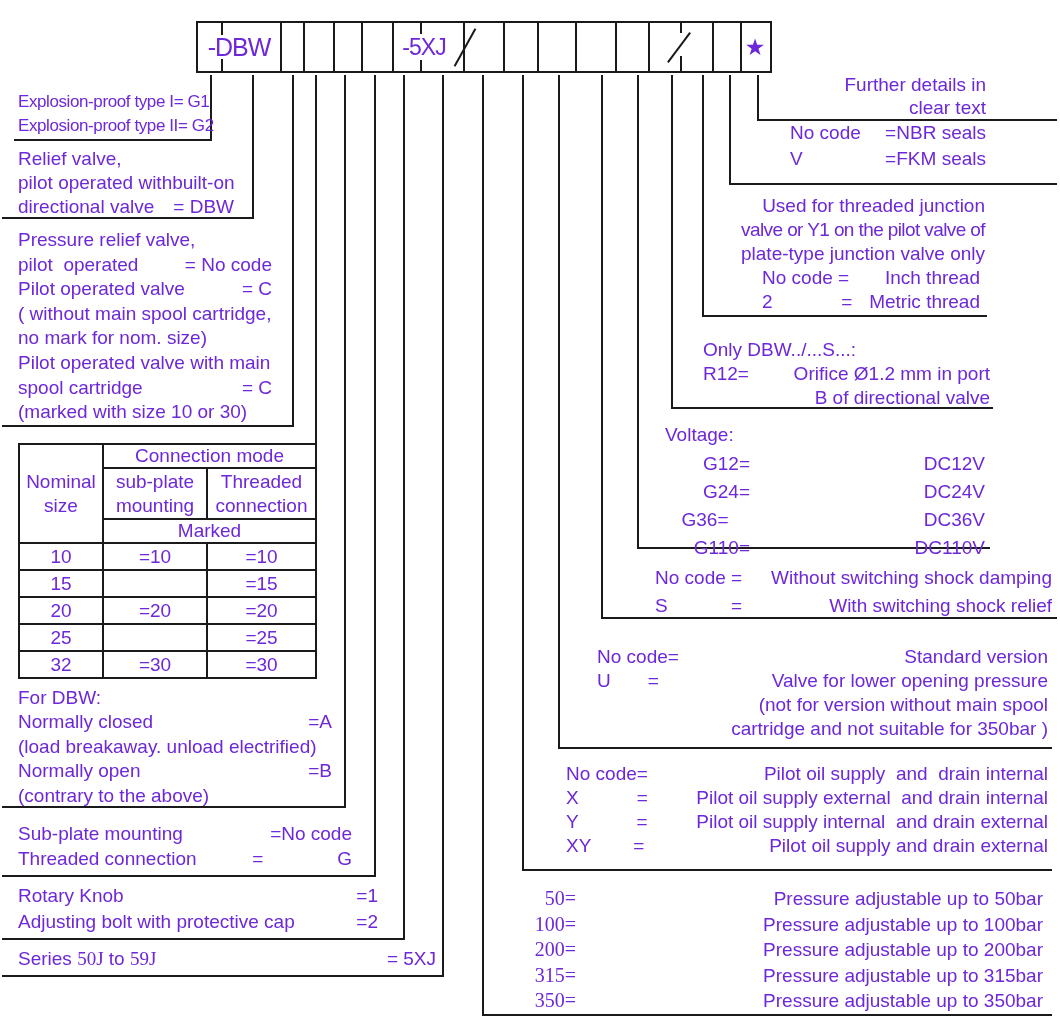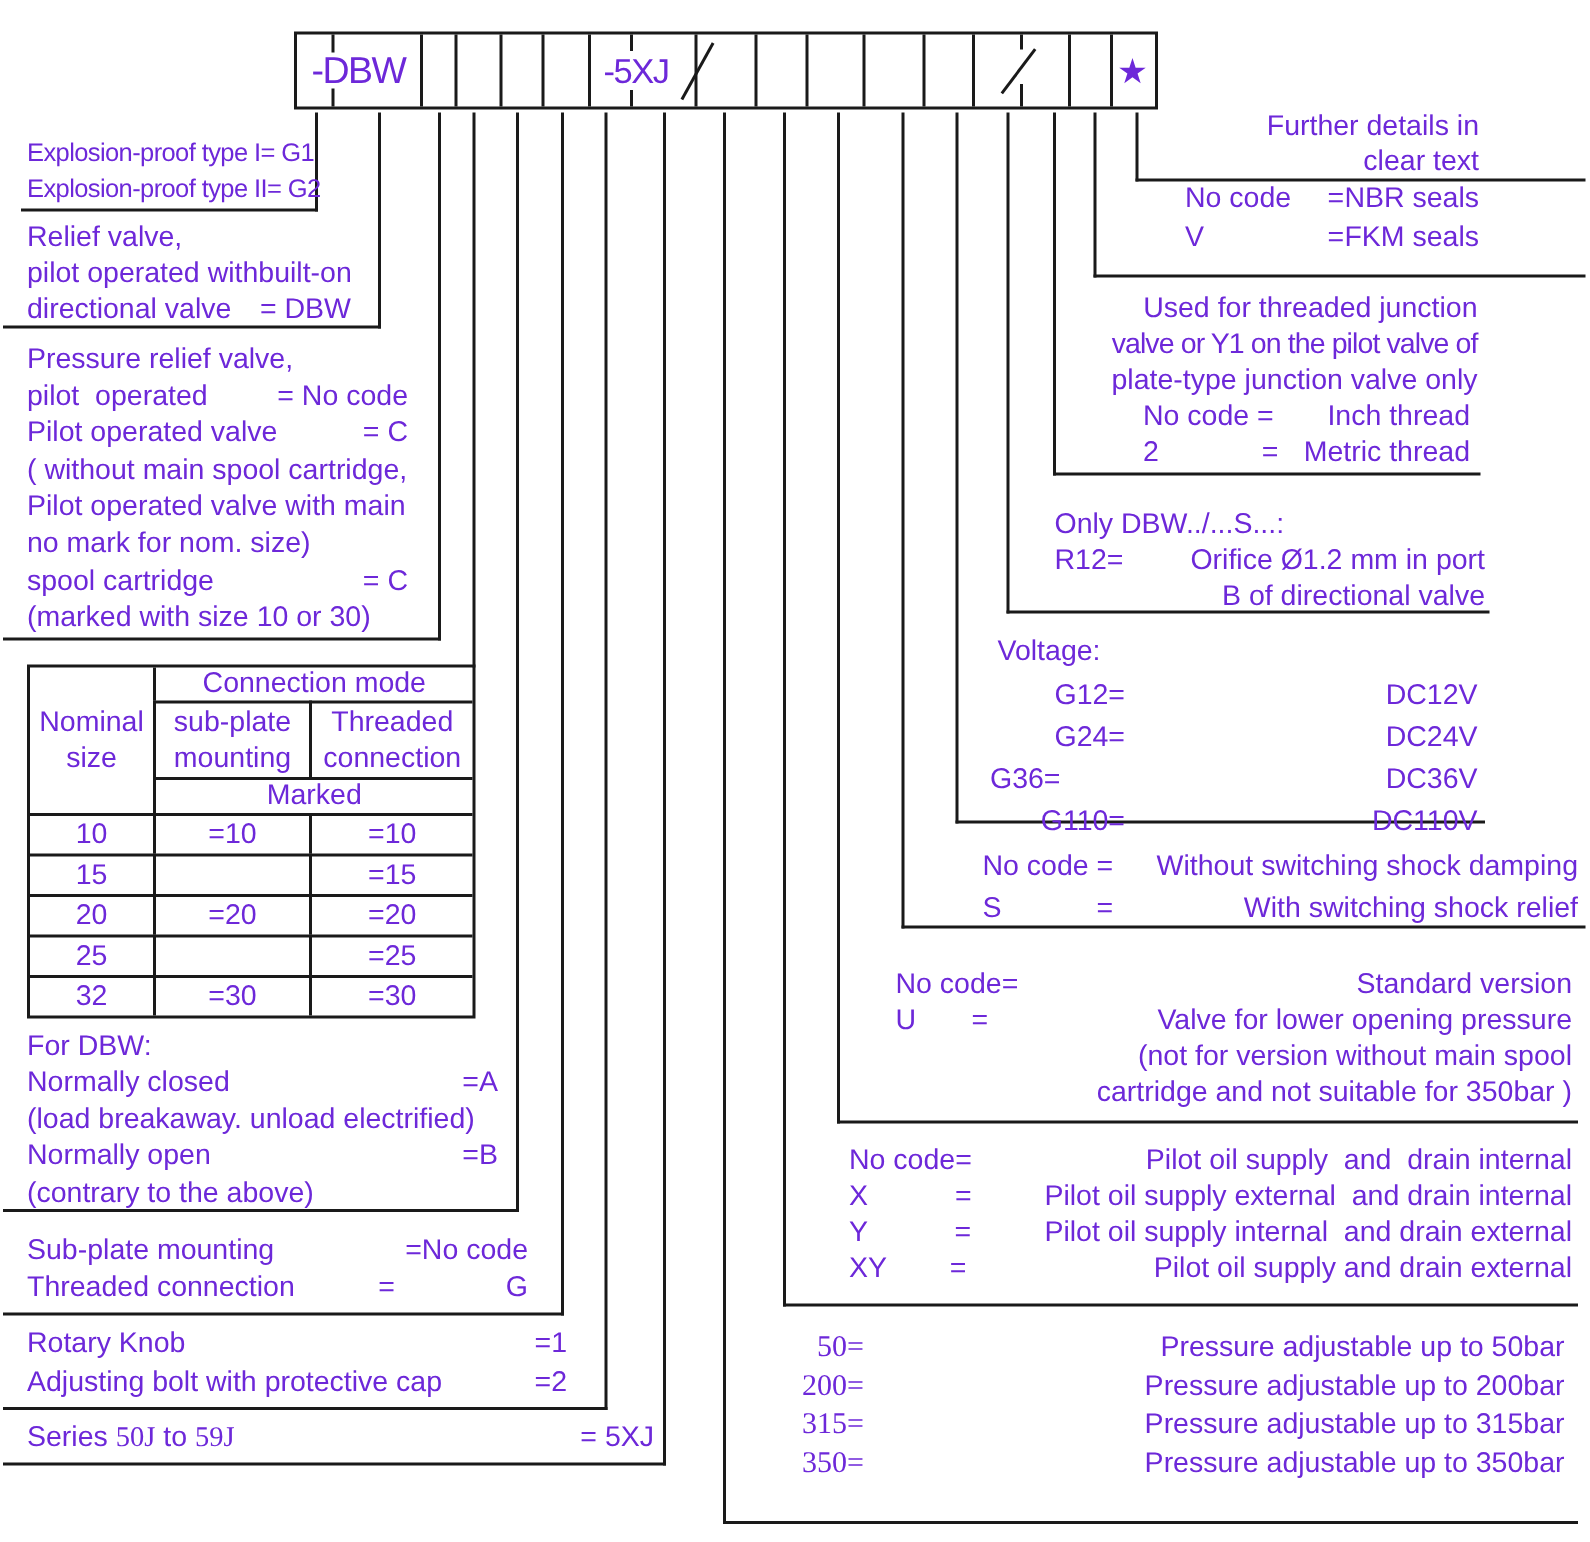--- a/index.html
+++ b/index.html
@@ -135,25 +135,25 @@
       </div>
     <div class="row">
         <span>Pilot operated valve</span>
         <span>= C</span>
       </div>
     <div class="row">
         <span>( without main spool cartridge,</span>
         <span></span>
       </div>
     <div class="row">
+        <span>no mark for nom. size)</span>
+        <span></span>
+      </div>
+    <div class="row">
         <span>Pilot operated valve with main</span>
-        <span></span>
-      </div>
-    <div class="row">
-        <span>no mark for nom. size)</span>
         <span></span>
       </div>
     <div class="row">
         <span>spool cartridge</span>
         <span>= C</span>
       </div>
     <div class="row">
         <span>(marked with size 10 or 30)</span>
         <span></span>
       </div>
@@ -282,21 +282,21 @@
   <div class="blk f19" style="left:660px;top:450px;width:325px;line-height:28px">
     <div class="row">
         <span style="width:90px;text-align:right">G12=</span>
         <span>DC12V</span>
       </div>
     <div class="row">
         <span style="width:90px;text-align:right">G24=</span>
         <span>DC24V</span>
       </div>
     <div class="row">
-        <span style="width:90px;text-align:left">G36=</span>
+        <span style="width:90px;text-align:center">G36=</span>
         <span>DC36V</span>
       </div>
     <div class="row">
         <span style="width:90px;text-align:right">G110=</span>
         <span>DC110V</span>
       </div>
   </div>
 
   <div class="blk f19" style="left:655px;top:564px;width:397px;line-height:28px">
     <div class="row">
@@ -346,20 +346,24 @@
         <span>Pilot oil supply and drain external</span>
       </div>
   </div>
 
   <div class="blk f19" style="left:514px;top:886px;width:529px;line-height:24.6px">
     <div class="row">
         <span class="serif" style="width:62px;text-align:right;font-size:20px">50=</span>
         <span>Pressure adjustable up to 50bar</span>
       </div>
     <div class="row">
+        <span class="serif" style="width:62px;text-align:right;font-size:20px">100=</span>
+        <span>Pressure adjustable up to 100bar</span>
+      </div>
+    <div class="row">
         <span class="serif" style="width:62px;text-align:right;font-size:20px">200=</span>
         <span>Pressure adjustable up to 200bar</span>
       </div>
     <div class="row">
         <span class="serif" style="width:62px;text-align:right;font-size:20px">315=</span>
         <span>Pressure adjustable up to 315bar</span>
       </div>
     <div class="row">
         <span class="serif" style="width:62px;text-align:right;font-size:20px">350=</span>
         <span>Pressure adjustable up to 350bar</span>

